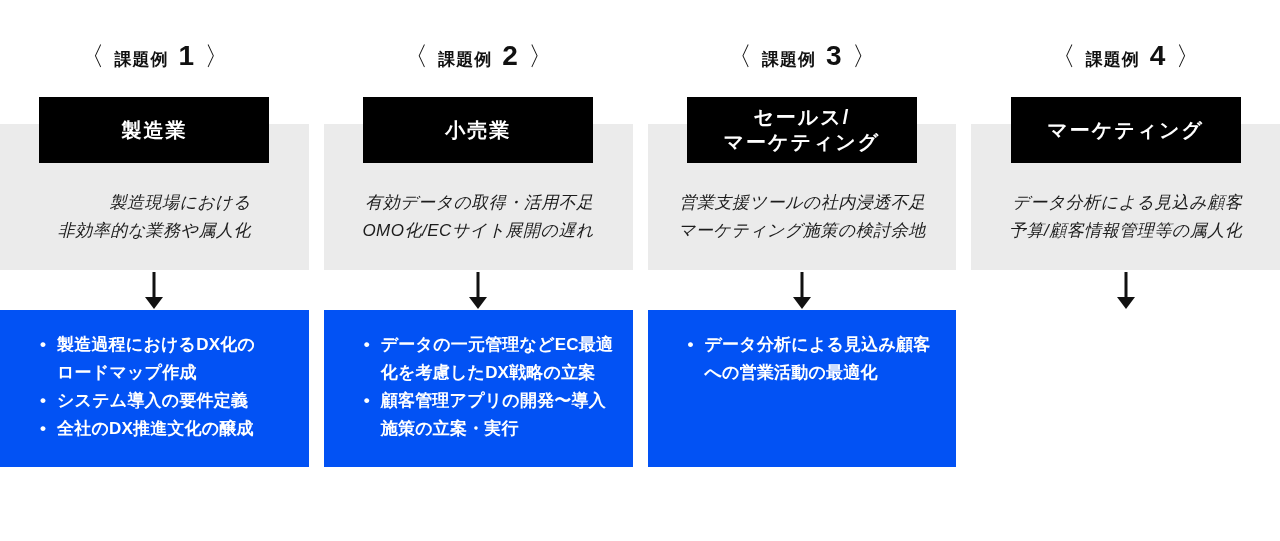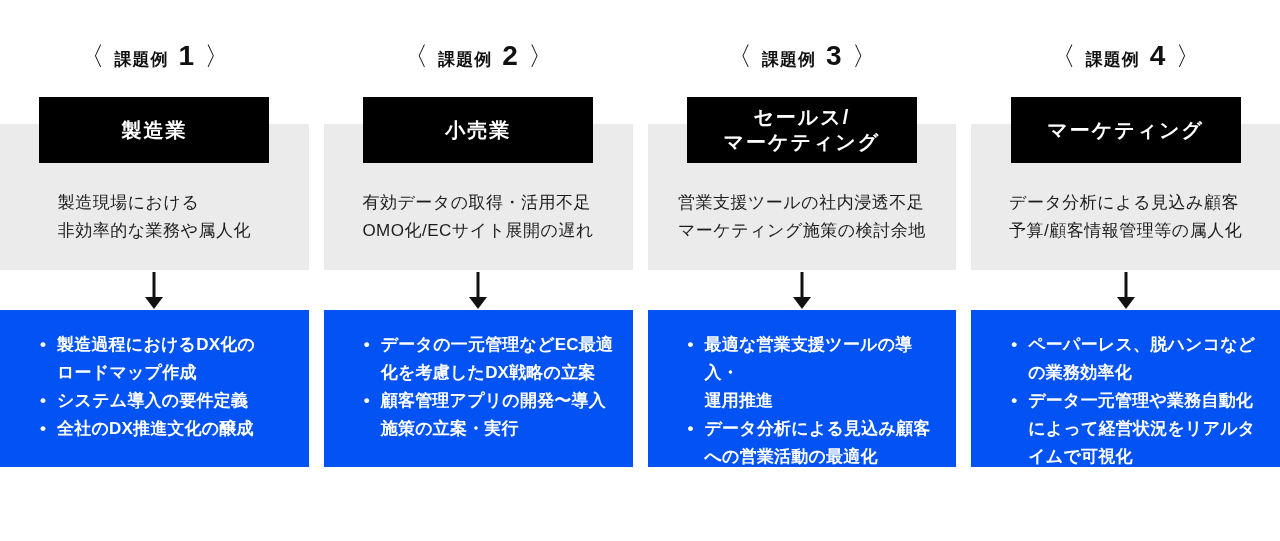--- a/index.html
+++ b/index.html
@@ -64,26 +64,27 @@
   }
   .problem {
     position: absolute;
     top: 39px;
     bottom: 0;
     left: 0;
     right: 0;
     display: flex;
     align-items: center;
     justify-content: center;
-    text-align: left;
+    text-align: right;
     font-size: 17px;
     line-height: 28px;
     color: #1c1c1c;
     white-space: pre-line;
     letter-spacing: 0.5px;
+    font-style: italic;
   }
   
   .cat {
     position: absolute;
     top: 97px;
     left: 50%;
     transform: translateX(-50%);
     width: 230px;
     height: 66px;
     background: #000000;
@@ -229,22 +230,20 @@
 マーケティング施策の検討余地</div>
       </div>
       <div class="cat">セールス/
 マーケティング</div>
       <div class="arrow">
         <span class="shaft"></span>
         <span class="head"></span>
       </div>
       <div class="solution">
         <ul>
-          <li>最適な営業支援ツールの導入・
-運用推進</li>
           <li>データ分析による見込み顧客
 への営業活動の最適化</li>
         </ul>
       </div>
     </div>
 
     <div class="col">
       <div class="title">
         <span class="bracket">〈</span>
         <span class="label">課題例</span>
@@ -253,25 +252,16 @@
       </div>
       <div class="panel">
         <div class="problem">データ分析による見込み顧客
 予算/顧客情報管理等の属人化</div>
       </div>
       <div class="cat">マーケティング</div>
       <div class="arrow">
         <span class="shaft"></span>
         <span class="head"></span>
       </div>
-      <div class="solution">
-        <ul>
-          <li>ペーパーレス、脱ハンコなど
-の業務効率化</li>
-          <li>データ一元管理や業務自動化
-によって経営状況をリアルタ
-イムで可視化</li>
-        </ul>
-      </div>
     </div>
 
   </div>
 </div>
 
 </body></html>

